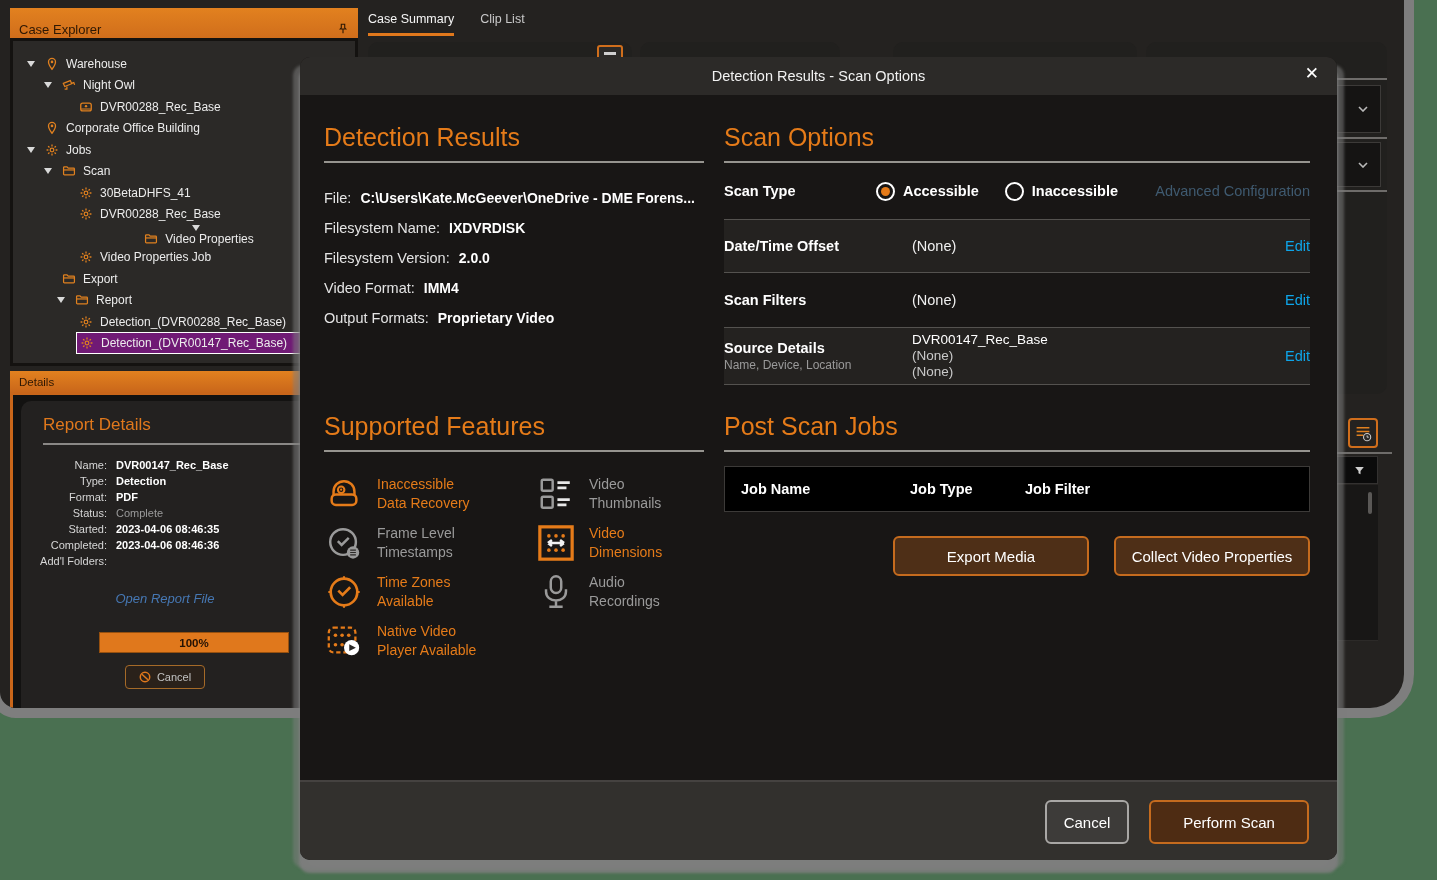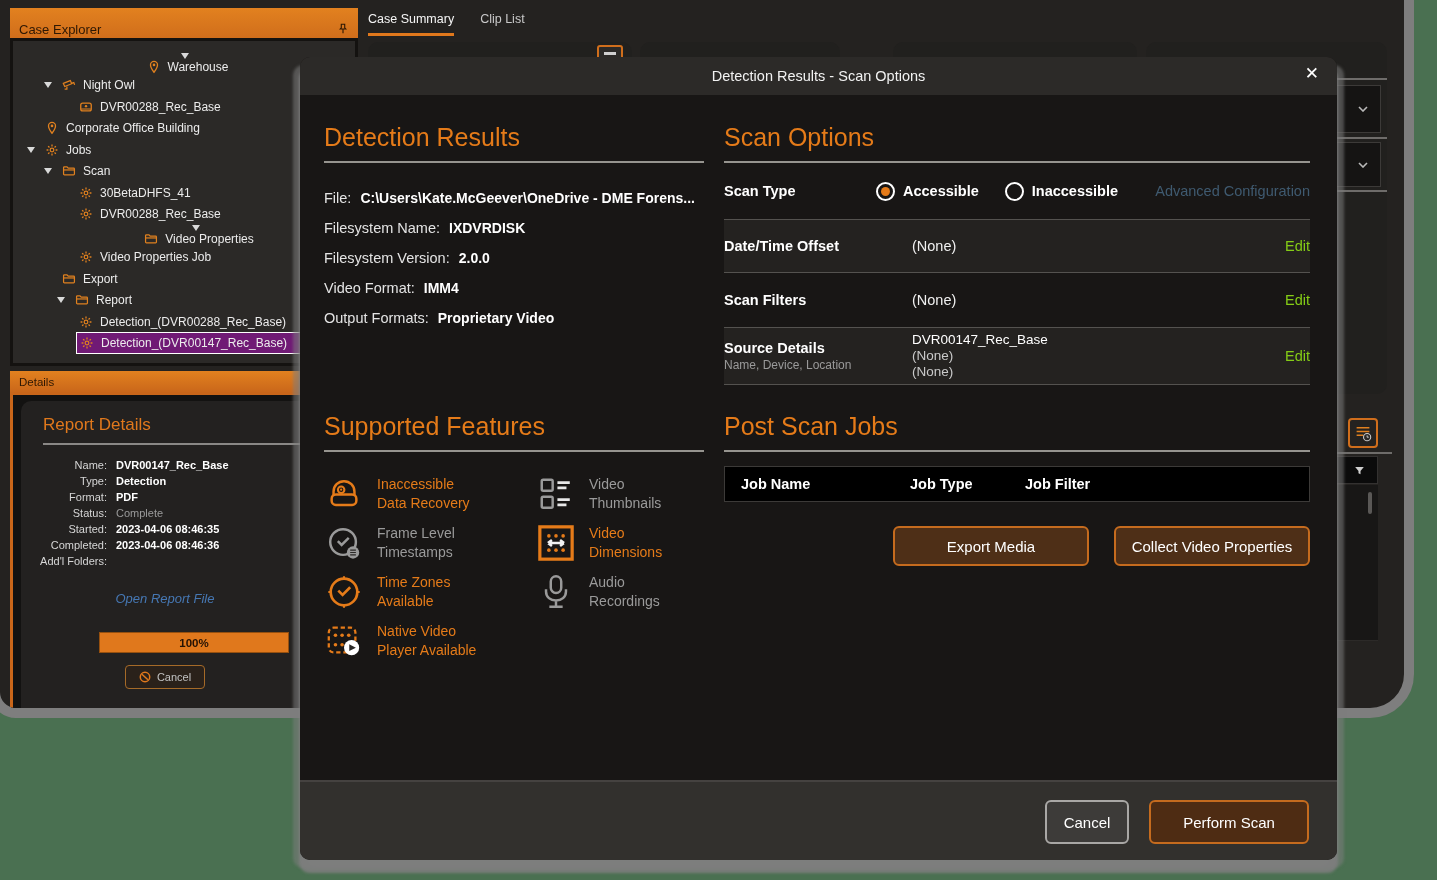--- a/index.html
+++ b/index.html
@@ -111,35 +111,35 @@
   .radio-label{font-weight:bold;font-size:14.5px;color:#fff;}
   .adv-link{margin-left:auto;font-size:14.5px;color:#3f5a70;cursor:pointer;}
 
   .cfg-row{height:54px;display:flex;align-items:center;box-sizing:border-box;}
   .cfg-row.alt{background:#242220;border-top:1px solid #54524f;border-bottom:1px solid #54524f;}
   .cfg-label{font-weight:bold;font-size:14.5px;color:#fff;width:188px;flex:0 0 auto;}
   .cfg-sub{font-weight:normal;font-size:12px;color:#9a9a9a;margin-top:2px;}
   .cfg-value{font-size:14.5px;color:#f0f0f0;}
   .cfg-values{font-size:13.5px;line-height:16px;color:#c9c9c9;}
   .cfg-values .primary{color:#ffffff;}
-  .edit-link{margin-left:auto;font-size:14.5px;color:#84cc16;cursor:pointer;}
+  .edit-link{margin-left:auto;font-size:14.5px;color:#0ea5e9;cursor:pointer;}
   .cfg-row.tall{height:58px;}
 
   
   .features-grid{display:flex;margin-top:17px;}
   .f-col{display:flex;flex-direction:column;}
   .f-col.left{width:212px;}
   .f-item{display:flex;align-items:center;height:49px;}
   .f-icon{width:40px;display:flex;align-items:center;justify-content:center;flex:0 0 auto;margin-right:13px;}
   .f-text{font-size:14px;line-height:19px;white-space:pre-line;}
   .f-item.on .f-icon,.f-item.on .f-text{color:#e57b19;}
   .f-item.off .f-icon,.f-item.off .f-text{color:#9a9a9a;}
 
   
-  .psj-table{margin-top:14px;height:36px;background:#000;border:1px solid #3c3a38;
+  .psj-table{margin-top:14px;height:46px;background:#000;border:1px solid #3c3a38;
     display:flex;align-items:center;box-sizing:border-box;}
   .psj-col{font-size:14.5px;font-weight:bold;color:#fff;}
   .psj-col.c1{width:185px;padding-left:16px;box-sizing:border-box;}
   .psj-col.c2{width:115px;}
   .psj-col.c3{flex:1;}
   .psj-buttons{display:flex;justify-content:flex-end;gap:25px;margin-top:24px;}
   .btn-job{width:196px;height:40px;background:#4e2f17;border:2px solid #c56b1e;}
 
   svg{display:block;}
 </style>
@@ -203,21 +203,21 @@
       <div class="panel-header">
         <span class="ph-title">Case Explorer</span>
         <span>
           <svg viewBox="0 0 14 14" width="12" height="12">
               <path d="M5 1.5h4v4.2l1.2 1.3H3.8L5 5.7zM7 7v5" stroke="#2e1804" stroke-width="1.3" fill="none"></path>
             </svg>
         </span>
       </div>
       <div class="ce-body">
         <div id="tree">
-            <div class="tree-row" style="padding-left: 8px; flex-direction: column;">
+            <div class="tree-row" style="padding-left: 14px;">
               <span class="expander"></span>
               <span class="row-inner">
                 <span class="tree-icon">
                   <svg viewBox="0 0 16 16" width="14" height="14">
                     <path d="M8 1.6C5.8 1.6 4 3.4 4 5.6c0 3 4 8.4 4 8.4s4-5.4 4-8.4c0-2.2-1.8-4-4-4z" fill="none" stroke="currentColor" stroke-width="1.5"></path>
                     <circle cx="8" cy="5.6" r="1.5" fill="currentColor"></circle>
                   </svg>
                 </span>
                 <span class="tree-label">Warehouse</span>
               </span>

